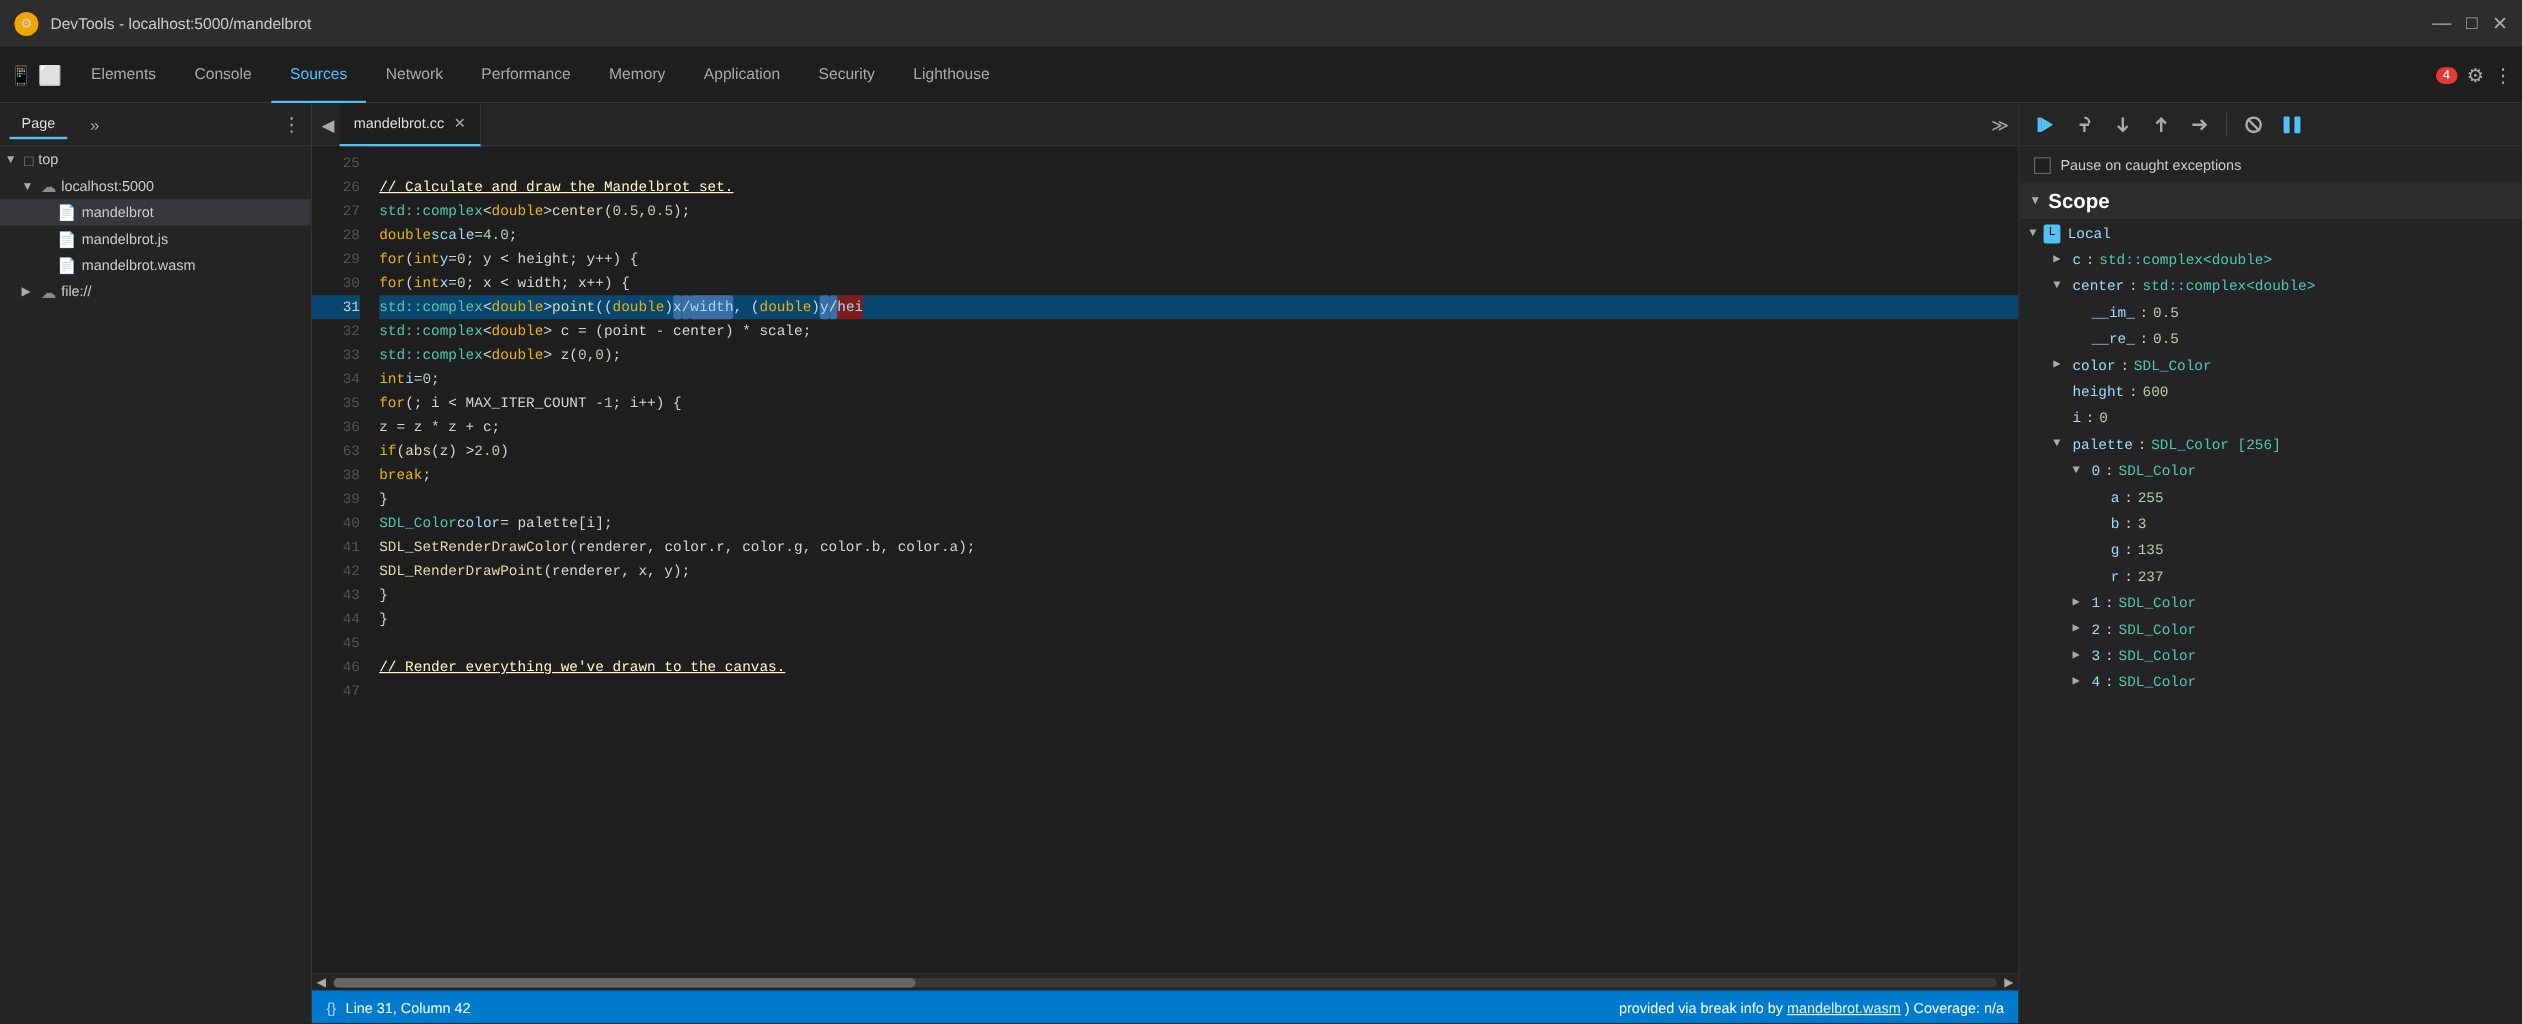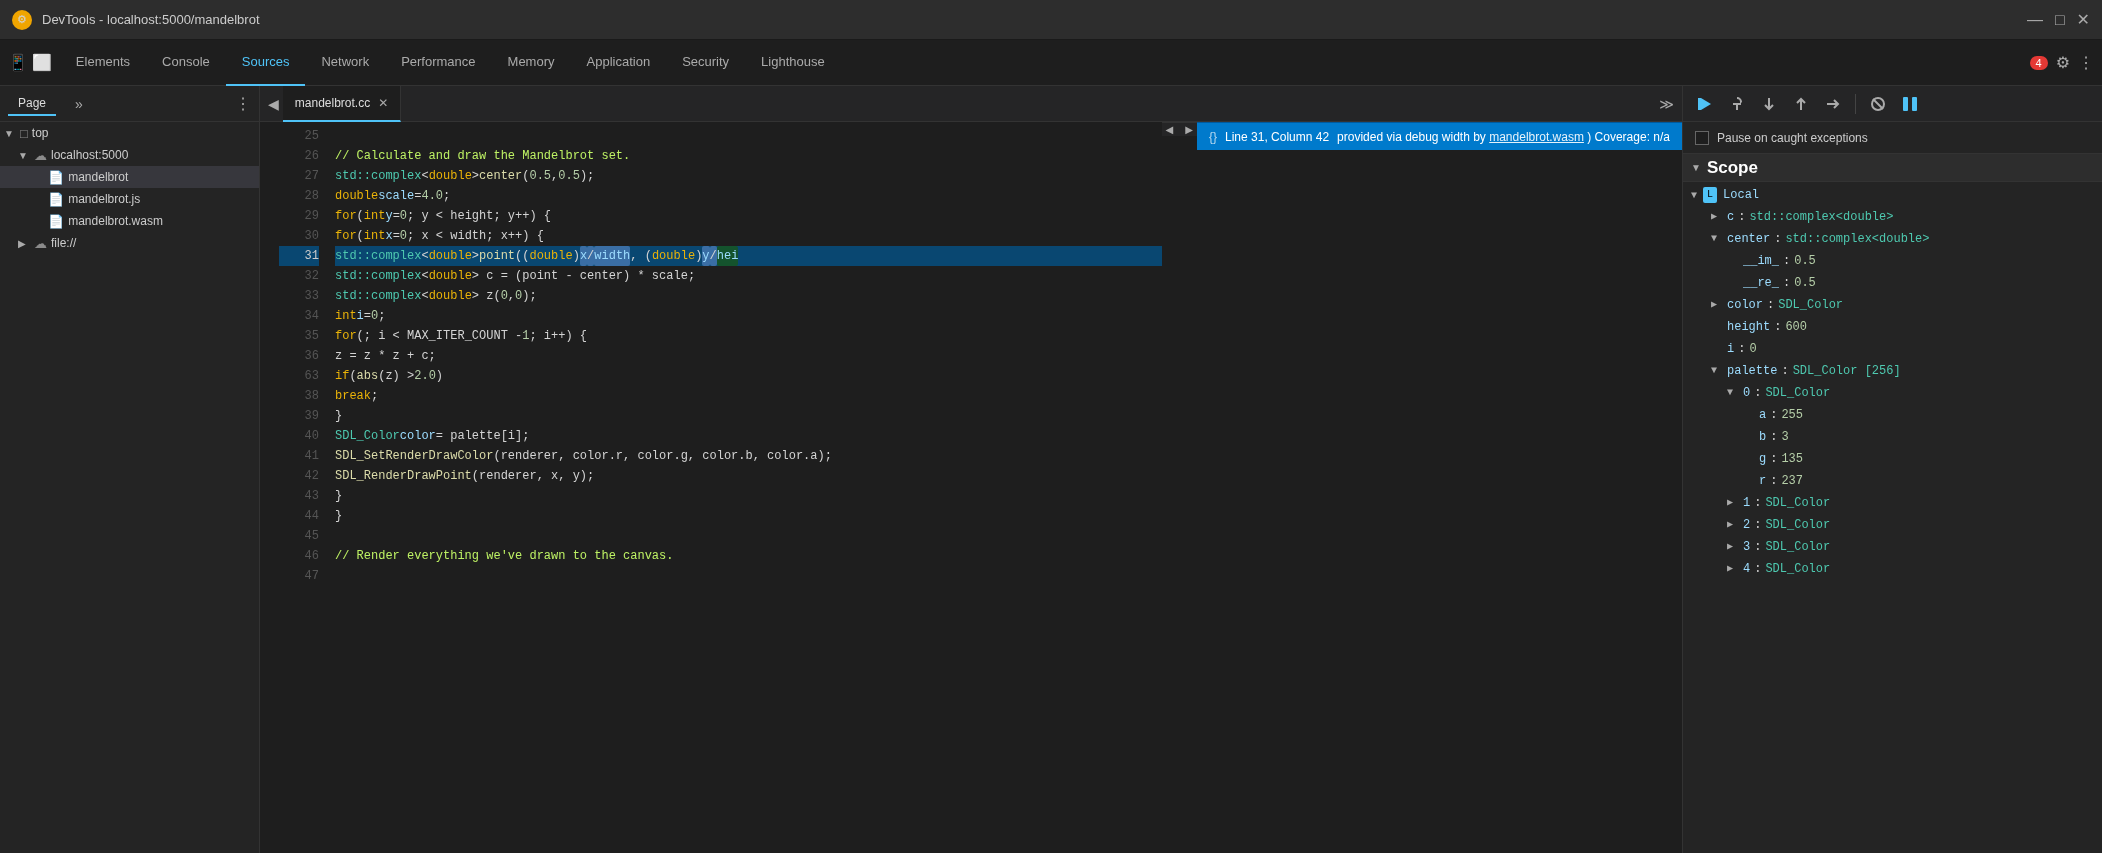--- a/index.html
+++ b/index.html
@@ -106,24 +106,23 @@
       background: #1e1e1e; color: #ddd; font-size: 12px; cursor: pointer;
       border-bottom: 2px solid #4fc3f7; border-right: 1px solid #333;
       gap: 8px;
     }
     .editor-tab-close { color: #aaa; font-size: 12px; cursor: pointer; }
     .editor-tab-more { margin-left: auto; color: #aaa; font-size: 14px; cursor: pointer; background: none; border: none; padding: 4px; }
     
     .code-container {
       flex: 1;
       display: flex;
-      flex-direction: row;
+      flex-direction: column;
       overflow: hidden;
       position: relative;
-      margin-left: 19px;
     }
     .code-scroll {
       flex: 1;
       overflow-y: scroll;
       overflow-x: hidden;
       display: flex;
     }
     .code-scroll::-webkit-scrollbar { width: 10px; }
     .code-scroll::-webkit-scrollbar-track { background: #1e1e1e; }
     .code-scroll::-webkit-scrollbar-thumb { background: #555; border-radius: 4px; }
@@ -150,21 +149,21 @@
       overflow-x: auto;
       white-space: nowrap;
     }
     .code-lines::-webkit-scrollbar { height: 8px; }
     .code-lines::-webkit-scrollbar-track { background: #1e1e1e; }
     .code-lines::-webkit-scrollbar-thumb { background: #555; }
     
     .code-line { height: 20px; display: flex; align-items: center; }
     .code-line.current { background: #094771; }
     
-    .c-comment { color: #bef264; }
+    .c-comment { color: #fef9c3; text-decoration: underline; }
     .c-keyword { color: #eab308; }
     .c-type { color: #4ec9b0; }
     .c-number { color: #b5cea8; }
     .c-func { color: #dcdcaa; }
     .c-var { color: #9cdcfe; }
     .c-punct { color: #d4d4d4; }
 
     
     .status-bar {
       height: 28px;
@@ -452,21 +451,21 @@
               <span style="background:#3a6ea5;border-radius:2px" class="c-punct">/</span>
               <span class="c-punct"> </span>
               <span style="background:#3a6ea5;border-radius:2px" class="c-var">width</span>
               <span class="c-punct">, (</span>
               <span class="c-keyword">double</span>
               <span class="c-punct">)</span>
               <span style="background:#3a6ea5;border-radius:2px" class="c-var">y</span>
               <span class="c-punct"> </span>
               <span style="background:#3a6ea5;border-radius:2px" class="c-punct">/</span>
               <span class="c-punct"> </span>
-              <span style="background:#14532d;border-radius:2px" class="c-var">hei</span>
+              <span style="background:#7f1d1d;border-radius:2px" class="c-var">hei</span>
           </div>
           <div class="code-line">
             <span class="c-punct">        </span>
               <span class="c-type">std::complex</span>
               <span class="c-punct">&lt;</span>
               <span class="c-keyword">double</span>
               <span class="c-punct">&gt; c = (point - center) * scale;</span>
           </div>
           <div class="code-line">
             <span class="c-punct">        </span>
@@ -542,21 +541,21 @@
         <div style="flex:1;height:8px;background:#3a3a3a;border-radius:4px;position:relative">
           <div style="width:35%;height:100%;background:#666;border-radius:4px;position:absolute;left:0"></div>
         </div>
         <button style="background:none;border:none;color:#aaa;font-size:10px;cursor:pointer;padding:0 2px">▶</button>
       </div>
 
       <div class="status-bar">
         <span class="status-bracket">{}</span>
         <span>Line 31, Column 42</span>
         <span style="margin-left:auto">
-          <span>provided via debug width by</span>
+          <span>provided via break info by</span>
           <span class="status-link">mandelbrot.wasm</span>
           <span>) </span>
           <span>Coverage: n/a</span>
         </span>
       </div>
     </div>
   </div>
 
   <div class="right-panel">
 

